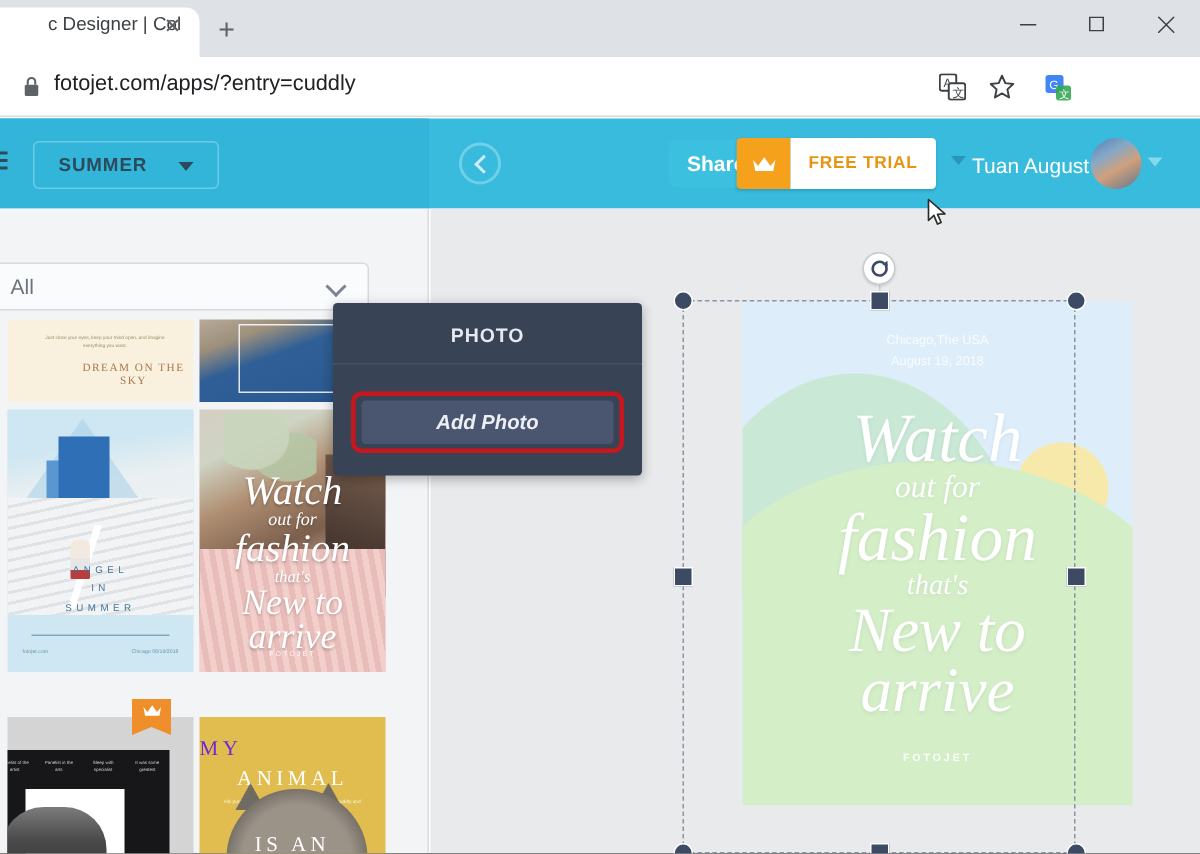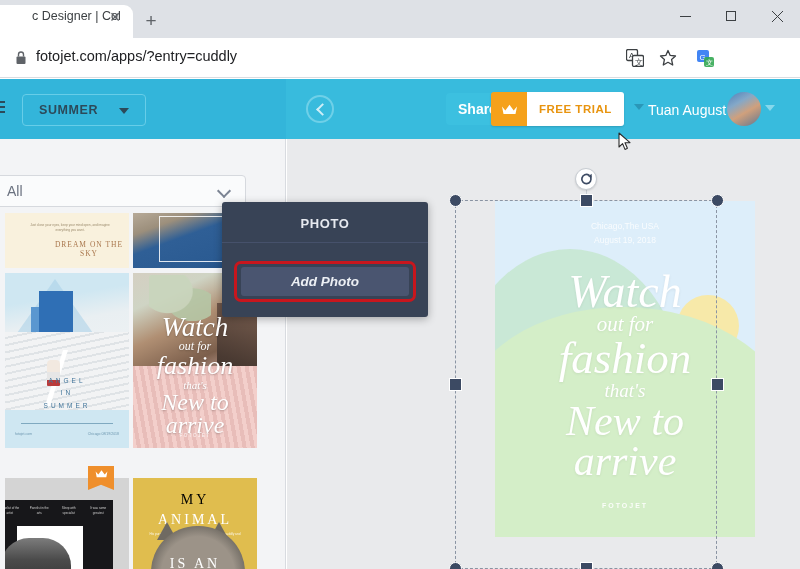--- a/index.html
+++ b/index.html
@@ -227,22 +227,22 @@
               background: linear-gradient(180deg,#7c7c7c 0%,#4b4b4b 40%,#2e2e2e 100%); border-radius: 28px 28px 0 0; }
 
   
   .t6 { left: 133px; top: 265px; width: 124px; height: 104px; background: #e0bd4e; }
   .t6 .cat { position: absolute; left: 18px; bottom: 0; width: 94px; height: 56px;
              background: radial-gradient(ellipse at 50% 85%, #9c9388 0 55%, #6f6a62 75%, #55514b 100%); border-radius: 46px 46px 0 0; }
   .t6 .ear-l { position: absolute; left: 24px; bottom: 42px; width: 0; height: 0;
                border-left: 10px solid transparent; border-right: 10px solid transparent; border-bottom: 18px solid #6f6a62; }
   .t6 .ear-r { position: absolute; left: 76px; bottom: 42px; width: 0; height: 0;
                border-left: 10px solid transparent; border-right: 10px solid transparent; border-bottom: 18px solid #6f6a62; }
-  .t6 .l1 { position: absolute; left: 0; right: 0; top: 14px; text-align: center;
-            font-family: "Liberation Serif", serif; font-size: 14px; color: #000000; letter-spacing: 3px; }
+  .t6 .l1 { position: absolute; left: 0; right: 0; top: 14px; text-align: left;
+            font-family: "Liberation Serif", serif; font-size: 14px; color: #6d28d9; letter-spacing: 3px; }
   .t6 .l2 { position: absolute; left: 0; right: 0; top: 34px; text-align: center;
             font-family: "Liberation Serif", serif; font-size: 14px; color: #fff; letter-spacing: 3px; }
   .t6 .l3 { position: absolute; left: 0; right: 0; top: 78px; text-align: center;
             font-family: "Liberation Serif", serif; font-size: 14px; color: #fff; letter-spacing: 3px; }
   .t6 .sub { position: absolute; left: 16px; right: 16px; top: 54px; text-align: center;
              font-size: 3.2px; color: rgba(255,255,255,.85); line-height: 1.7; }
 
   
   .canvas-area {
     position: absolute; left: 287px; top: 139px; width: 513px; height: 430px;

